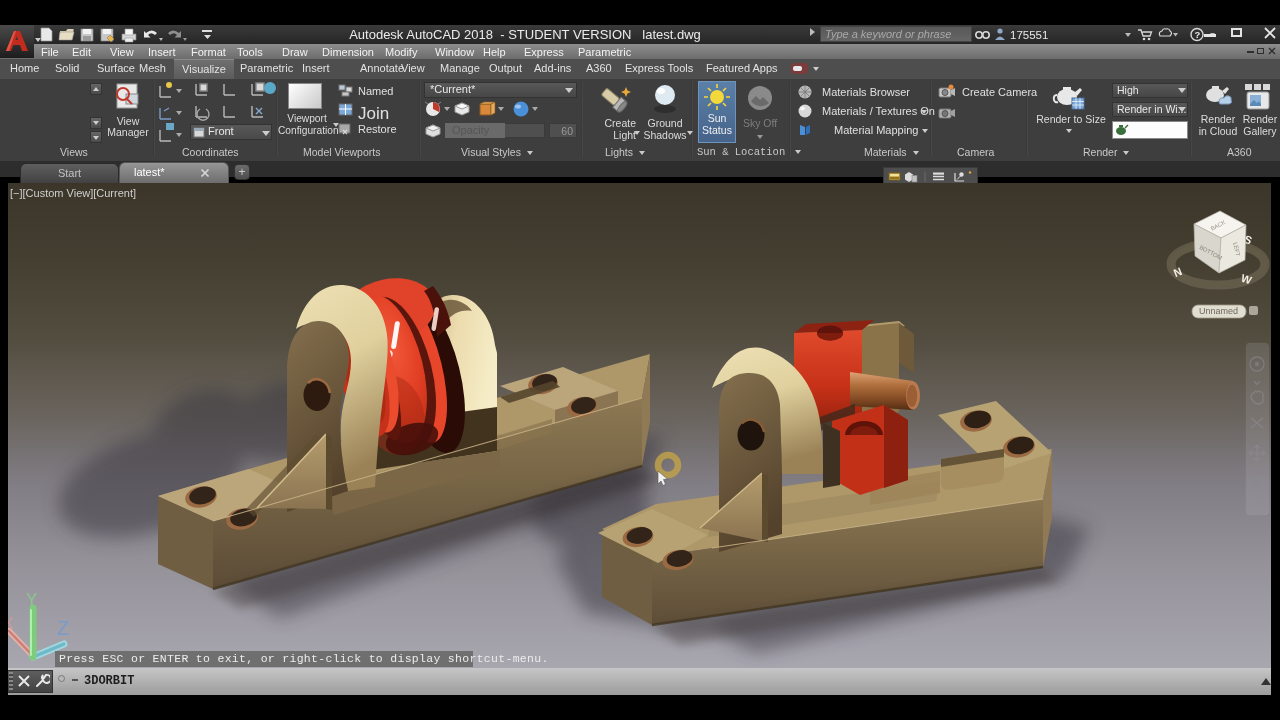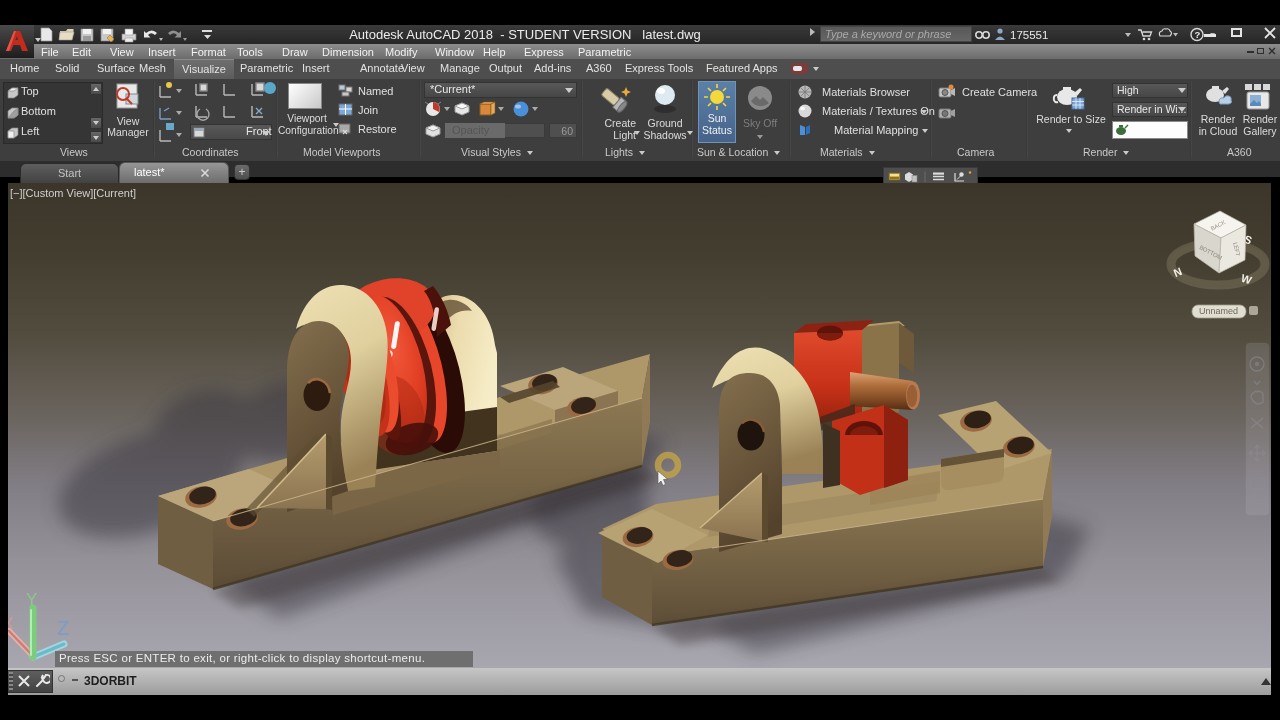--- a/index.html
+++ b/index.html
@@ -21,21 +21,21 @@
   .plabel{position:absolute;top:67px;font-size:10.5px;color:#c9c9c9;white-space:nowrap;}
   .psep{position:absolute;top:2px;width:2px;height:76px;background:linear-gradient(90deg,#343434,#4c4c4c);}
   
   #filetabs{left:0;top:161px;width:1280px;height:16px;background:#2d2d2d;}
   
   #viewport{left:0;top:183px;width:1280px;height:485px;}
   
   #cmdbar{left:0;top:668px;width:1280px;height:27px;background:linear-gradient(#c6c6c6,#9c9c9c);}
   #botblack{left:0;top:695px;width:1280px;height:25px;background:#000;}
   .sideblack{top:183px;width:8px;height:512px;background:#000;}
-  .mono{font-family:Liberation Sans, sans-serif;}
+  .mono{font-family:Liberation Mono, monospace;}
   .caret{display:inline-block;width:0;height:0;border-left:3.5px solid transparent;border-right:3.5px solid transparent;border-top:4px solid #c9c9c9;vertical-align:middle;margin-left:3px;}
 </style>
 </head>
 <body>
 <div class="abs" id="topblack"></div>
 <div class="abs" id="titlebar"></div>
 <div class="abs" id="alogo">
  <svg width="34" height="33" viewBox="0 0 34 33">
    <path d="M6 26 L14 6 L20 6 L28 26 L22 26 L20 20 L13 20 L15 15 L18 15 L17 11 L11 26 Z" fill="#c22b1e"></path>
    <path d="M6 26 L14 6 L16 6 L9 26 Z" fill="#e05545"></path>
@@ -148,22 +148,22 @@
     <div class="psep" style="left:789px;"></div>
   <div class="psep" style="left:930px;"></div>
     <div class="psep" style="left:1026px;"></div>
   <div class="psep" style="left:1190px;"></div>
 
   <div class="plabel" style="left:60px;">Views</div>
   <div class="plabel" style="left:182px;">Coordinates</div>
   <div class="plabel" style="left:303px;">Model Viewports</div>
   <div class="plabel" style="left:461px;">Visual Styles <span class="caret"></span></div>
   <div class="plabel" style="left:605px;">Lights <span class="caret"></span></div>
-  <div class="plabel" style="left:697px;">Sun &amp; Location <span class="caret"></span></div>
-  <div class="plabel" style="left:820px;text-align:center;">Materials <span class="caret"></span></div>
+  <div class="plabel" style="left:697px;font-family:Liberation Mono, monospace;">Sun &amp; Location <span class="caret"></span></div>
+  <div class="plabel" style="left:864px;text-align:center;">Materials <span class="caret"></span></div>
   <div class="plabel" style="left:957px;">Camera</div>
   <div class="plabel" style="left:1083px;">Render <span class="caret"></span></div>
   <div class="plabel" style="left:1227px;">A360</div>
 
   <svg class="abs" style="left:263px;top:147px" width="9" height="9">
       <path d="M1 4 h4 v-3 l3 6 h-7 Z" fill="none" stroke="#b5b5b5" stroke-width="1"></path>
     </svg>
   <svg class="abs" style="left:568px;top:147px" width="9" height="9">
       <path d="M1 4 h4 v-3 l3 6 h-7 Z" fill="none" stroke="#b5b5b5" stroke-width="1"></path>
     </svg>
@@ -173,35 +173,20 @@
   <svg class="abs" style="left:777px;top:147px" width="9" height="9">
       <path d="M1 4 h4 v-3 l3 6 h-7 Z" fill="none" stroke="#b5b5b5" stroke-width="1"></path>
     </svg>
   <svg class="abs" style="left:918px;top:147px" width="9" height="9">
       <path d="M1 4 h4 v-3 l3 6 h-7 Z" fill="none" stroke="#b5b5b5" stroke-width="1"></path>
     </svg>
   <svg class="abs" style="left:1178px;top:147px" width="9" height="9">
       <path d="M1 4 h4 v-3 l3 6 h-7 Z" fill="none" stroke="#b5b5b5" stroke-width="1"></path>
     </svg>
 
-  <div class="abs" style="left:3px;top:3px;width:100px;height:62px;background:#353535;border:1px solid #2a2a2a;">
-    <svg style="position:absolute;left:2px;top:2px" width="14" height="58" viewBox="0 0 14 58">
-      <g stroke="#888" stroke-width="0.7">
-        <path d="M2 6 l4 -3 h6 v7 l-4 3 H2 Z" fill="#c8c8c8"></path>
-          <path d="M2 6 l4 -3 h6 l-4 3 Z" fill="#f0f0f0"></path>
-        <path d="M2 26 l4 -3 h6 v7 l-4 3 H2 Z" fill="#c8c8c8"></path>
-          <path d="M2 33 h6 l4 -3 v-7 l-4 3 Z" fill="#a0a0a0"></path>
-        <path d="M2 46 l4 -3 h6 v7 l-4 3 H2 Z" fill="#c8c8c8"></path>
-          <path d="M2 46 v7 h6 v-7 Z" fill="#f0f0f0"></path>
-      </g>
-    </svg>
-    <div style="position:absolute;left:17px;top:2px;font-size:11px;color:#e0e0e0;">Top</div>
-    <div style="position:absolute;left:17px;top:22px;font-size:11px;color:#e0e0e0;">Bottom</div>
-    <div style="position:absolute;left:17px;top:42px;font-size:11px;color:#e0e0e0;">Left</div>
-  </div>
   <div class="abs" style="left:90px;top:4px;width:12px;height:12px;background:linear-gradient(#666,#4a4a4a);border:1px solid #333;"></div>
   <div class="abs" style="left:93px;top:8px;width:0;height:0;border-left:3px solid transparent;border-right:3px solid transparent;border-bottom:4px solid #ccc;"></div>
   <div class="abs" style="left:90px;top:38px;width:12px;height:12px;background:linear-gradient(#666,#4a4a4a);border:1px solid #333;"></div>
   <div class="abs" style="left:93px;top:42px;width:0;height:0;border-left:3px solid transparent;border-right:3px solid transparent;border-top:4px solid #ccc;"></div>
   <div class="abs" style="left:90px;top:52px;width:12px;height:12px;background:linear-gradient(#666,#4a4a4a);border:1px solid #333;"></div>
   <div class="abs" style="left:93px;top:57px;width:0;height:0;border-left:3px solid transparent;border-right:3px solid transparent;border-top:4px solid #ccc;"></div>
   <svg class="abs" style="left:110px;top:3px" width="34" height="32" viewBox="0 0 34 32">
     <rect x="7" y="2" width="20" height="24" fill="#e8e8e8" stroke="#999"></rect>
     <rect x="16" y="12" width="12" height="10" fill="#cfd8e0" stroke="#888"></rect>
     <circle cx="13" cy="12" r="6" fill="none" stroke="#c0392b" stroke-width="2"></circle>
@@ -233,39 +218,39 @@
         <path d="M96 36 V25 M96 36 H107"></path>
         <path d="M100 33 l6 -6 m0 6 l-6 -6" stroke="#88aacc"></path>
     </g>
     <circle cx="114" cy="7" r="6" fill="#5aa8c8"></circle>
   </svg>
   <div class="abs" style="left:190px;top:45px;width:82px;height:16px;background:linear-gradient(#585858,#494949);border:1px solid #333;"></div>
   <svg class="abs" style="left:193px;top:47px" width="13" height="12">
       <rect x="1" y="2" width="10" height="9" fill="#d8d8d8" stroke="#777"></rect>
       <rect x="1" y="2" width="10" height="3" fill="#9aa8b8"></rect>
     </svg>
-  <div class="abs" style="left:208px;top:46px;font-size:11px;color:#e8e8e8;margin-left:38px;">Front</div>
+  <div class="abs" style="left:208px;top:46px;font-size:11px;color:#e8e8e8;">Front</div>
   <div class="abs" style="left:262px;top:52px;width:0;height:0;border-left:4px solid transparent;border-right:4px solid transparent;border-top:5px solid #ccc;"></div>
 
   <div class="abs" style="left:288px;top:4px;width:34px;height:26px;background:linear-gradient(135deg,#ffffff,#c9c9c9);border:1px solid #888;"></div>
   <div class="abs" style="left:278px;top:34px;width:58px;height:26px;font-size:10.2px;color:#dcdcdc;text-align:center;line-height:12px;">Viewport Configuration</div>
   <div class="abs" style="left:333px;top:44px;width:0;height:0;border-left:3px solid transparent;border-right:3px solid transparent;border-top:4px solid #ccc;"></div>
   <svg class="abs" style="left:337px;top:4px" width="18" height="58" viewBox="0 0 18 58">
     <g>
       <rect x="2" y="2" width="6" height="5" fill="#b8c8d8" stroke="#777"></rect>
         <rect x="9" y="4" width="6" height="5" fill="#d8d8d8" stroke="#777"></rect>
         <rect x="5" y="9" width="7" height="4" fill="#c8c8c8" stroke="#777"></rect>
       <rect x="2" y="21" width="13" height="11" fill="#7aa8d8" stroke="#666"></rect>
         <path d="M2 26 h13 M8.5 21 v11" stroke="#fff" stroke-width="1"></path>
       <rect x="2" y="41" width="11" height="9" fill="#a8a8a8" stroke="#666"></rect>
         <path d="M6 47 l4 4 m0 -4 l-4 4" stroke="#d8d8d8" stroke-width="1.2"></path>
     </g>
   </svg>
   <div class="abs" style="left:358px;top:6px;font-size:11px;color:#e0e0e0;">Named</div>
-  <div class="abs" style="left:358px;top:25px;font-size:11px;color:#e0e0e0;">Join</div>
+  <div class="abs" style="left:358px;top:25px;font-size:17px;color:#e0e0e0;">Join</div>
   <div class="abs" style="left:358px;top:44px;font-size:11px;color:#e0e0e0;">Restore</div>
 
   <div class="abs" style="left:424px;top:3px;width:153px;height:16px;background:linear-gradient(#585858,#464646);border:1px solid #333;"></div>
   <div class="abs" style="left:430px;top:4px;font-size:11px;color:#e8e8e8;">*Current*</div>
   <div class="abs" style="left:565px;top:9px;width:0;height:0;border-left:4px solid transparent;border-right:4px solid transparent;border-top:5px solid #ccc;"></div>
   <svg class="abs" style="left:424px;top:22px" width="155" height="40" viewBox="0 0 155 40">
     <circle cx="9" cy="8" r="7" fill="#e8e8e8"></circle>
       <path d="M9 1 a7 7 0 0 1 6 10 l-6 -3 Z" fill="#c0392b"></path>
       <path d="M4 3 l-3 -2 M14 3 l3 -2" stroke="#888" stroke-width="1"></path>
     <path d="M20 6 l3 4 3 -4 Z" fill="#aaa"></path>

